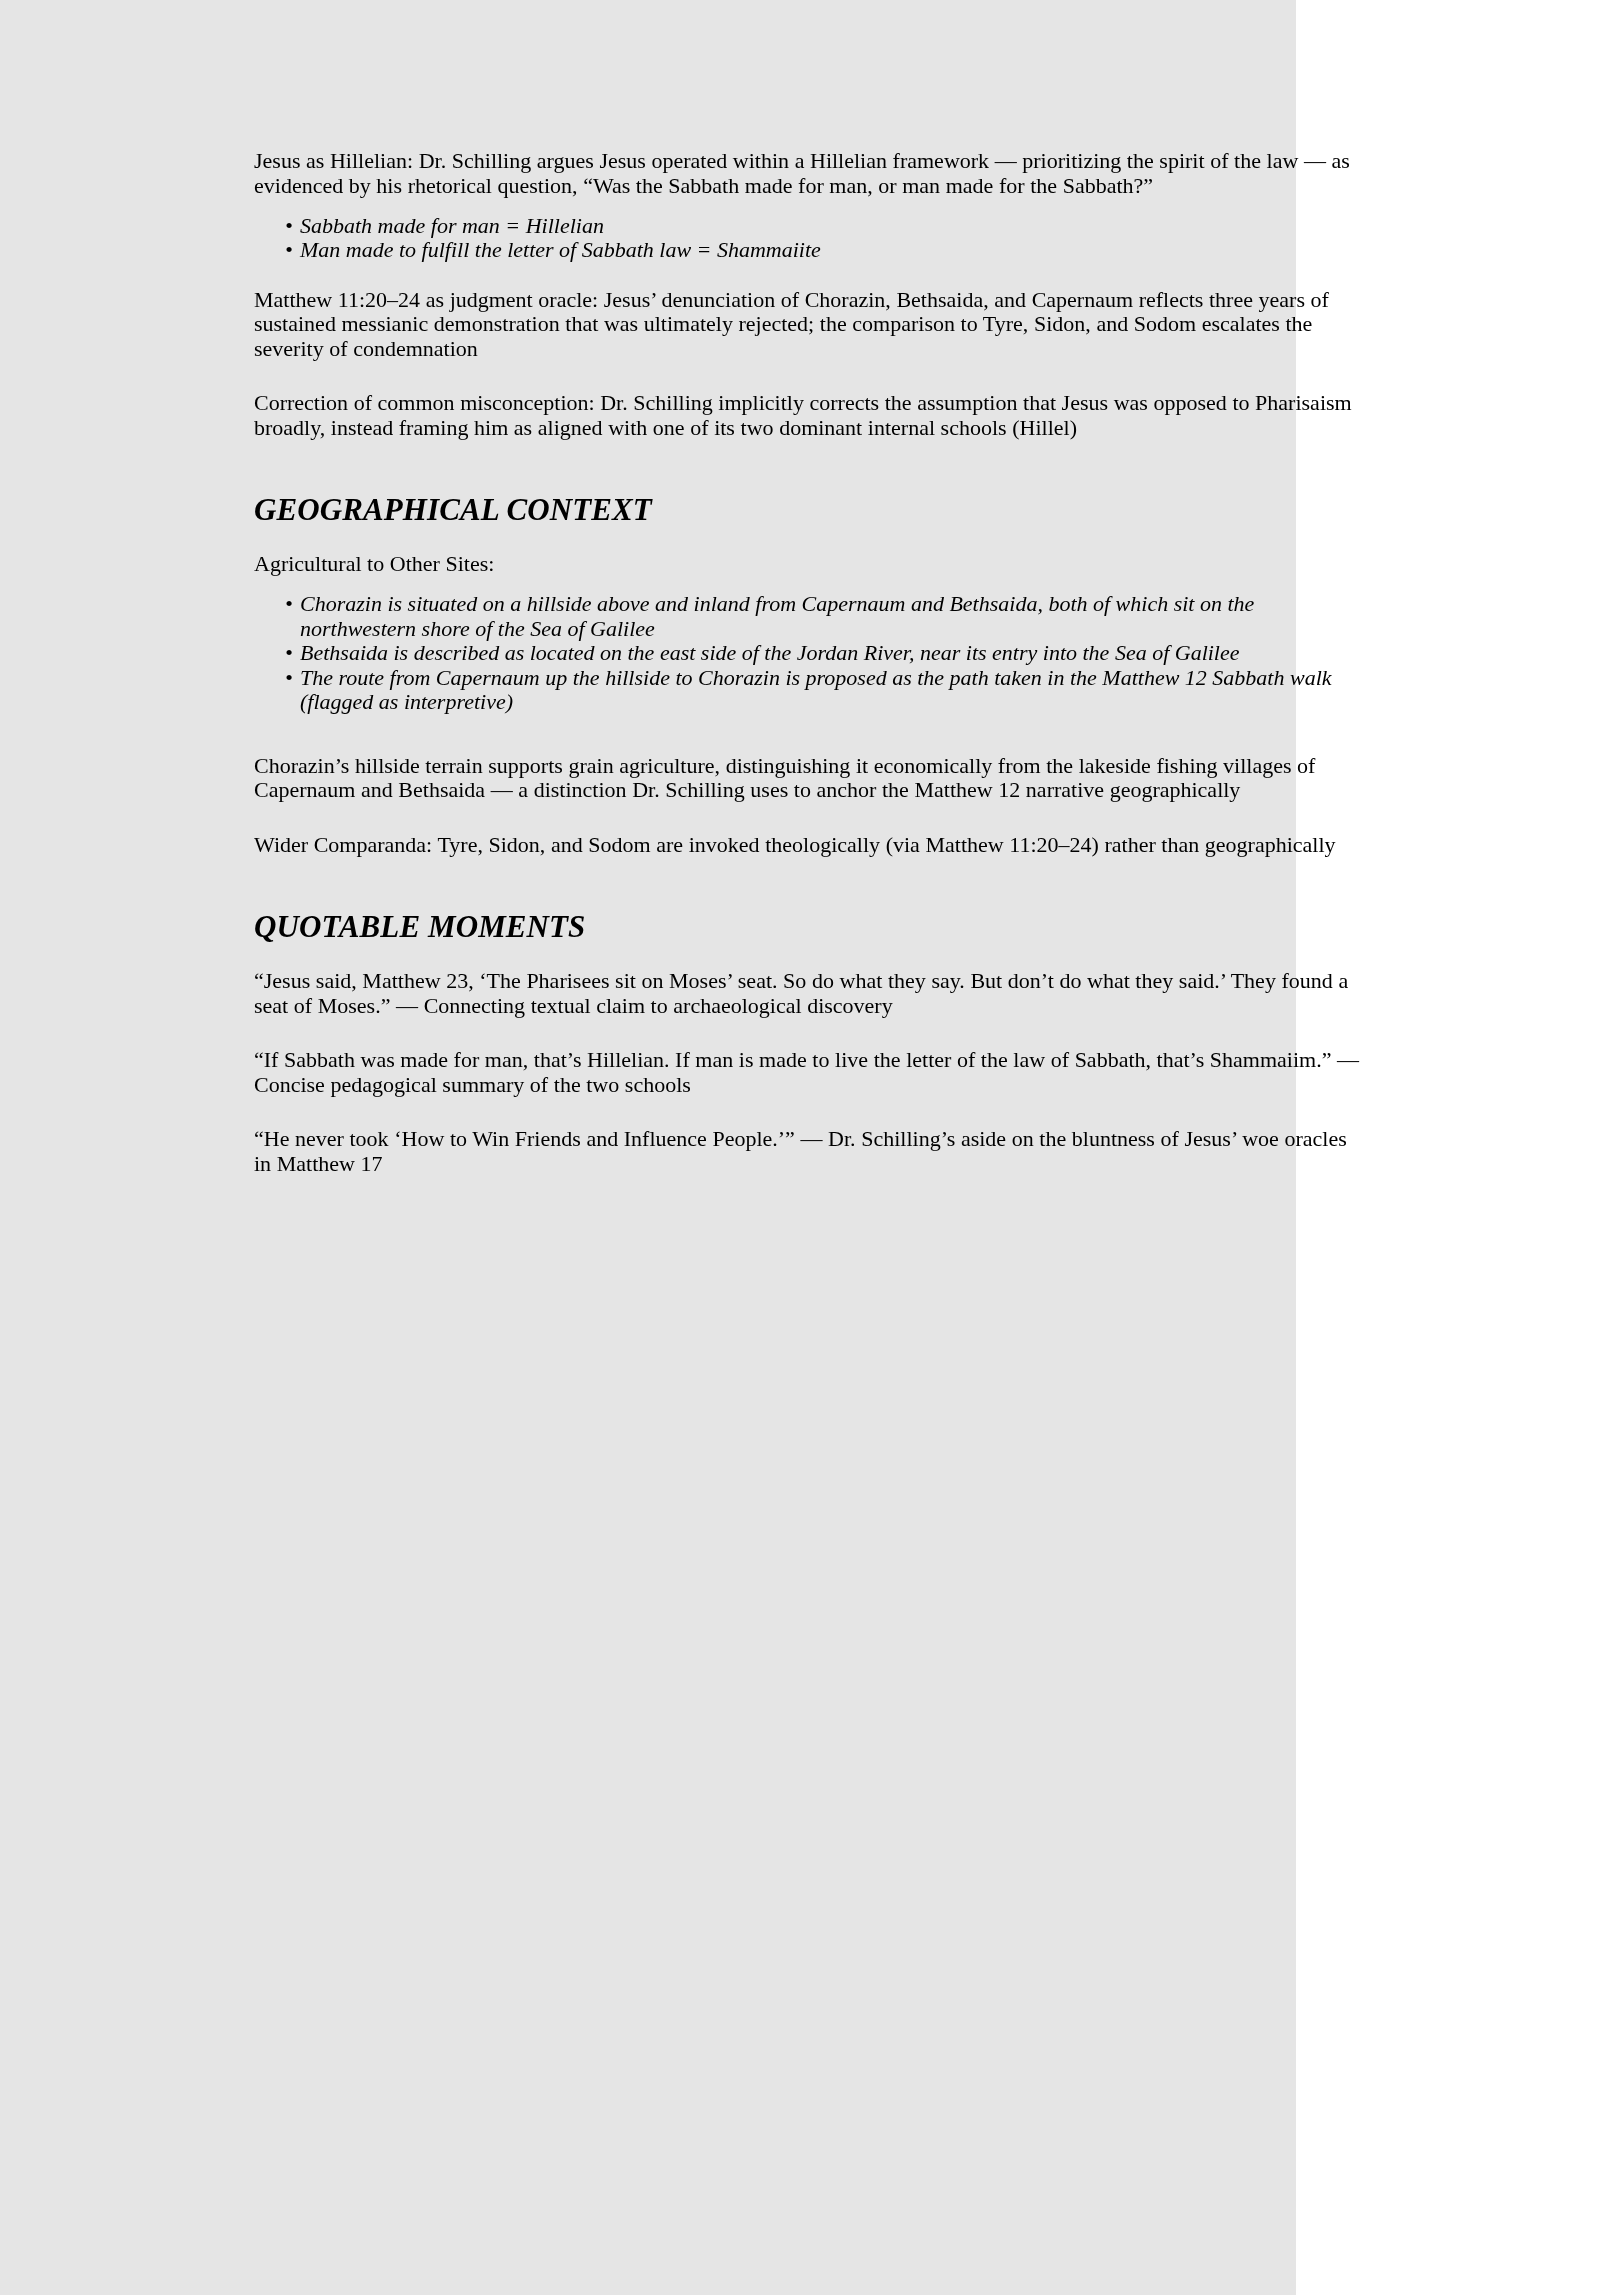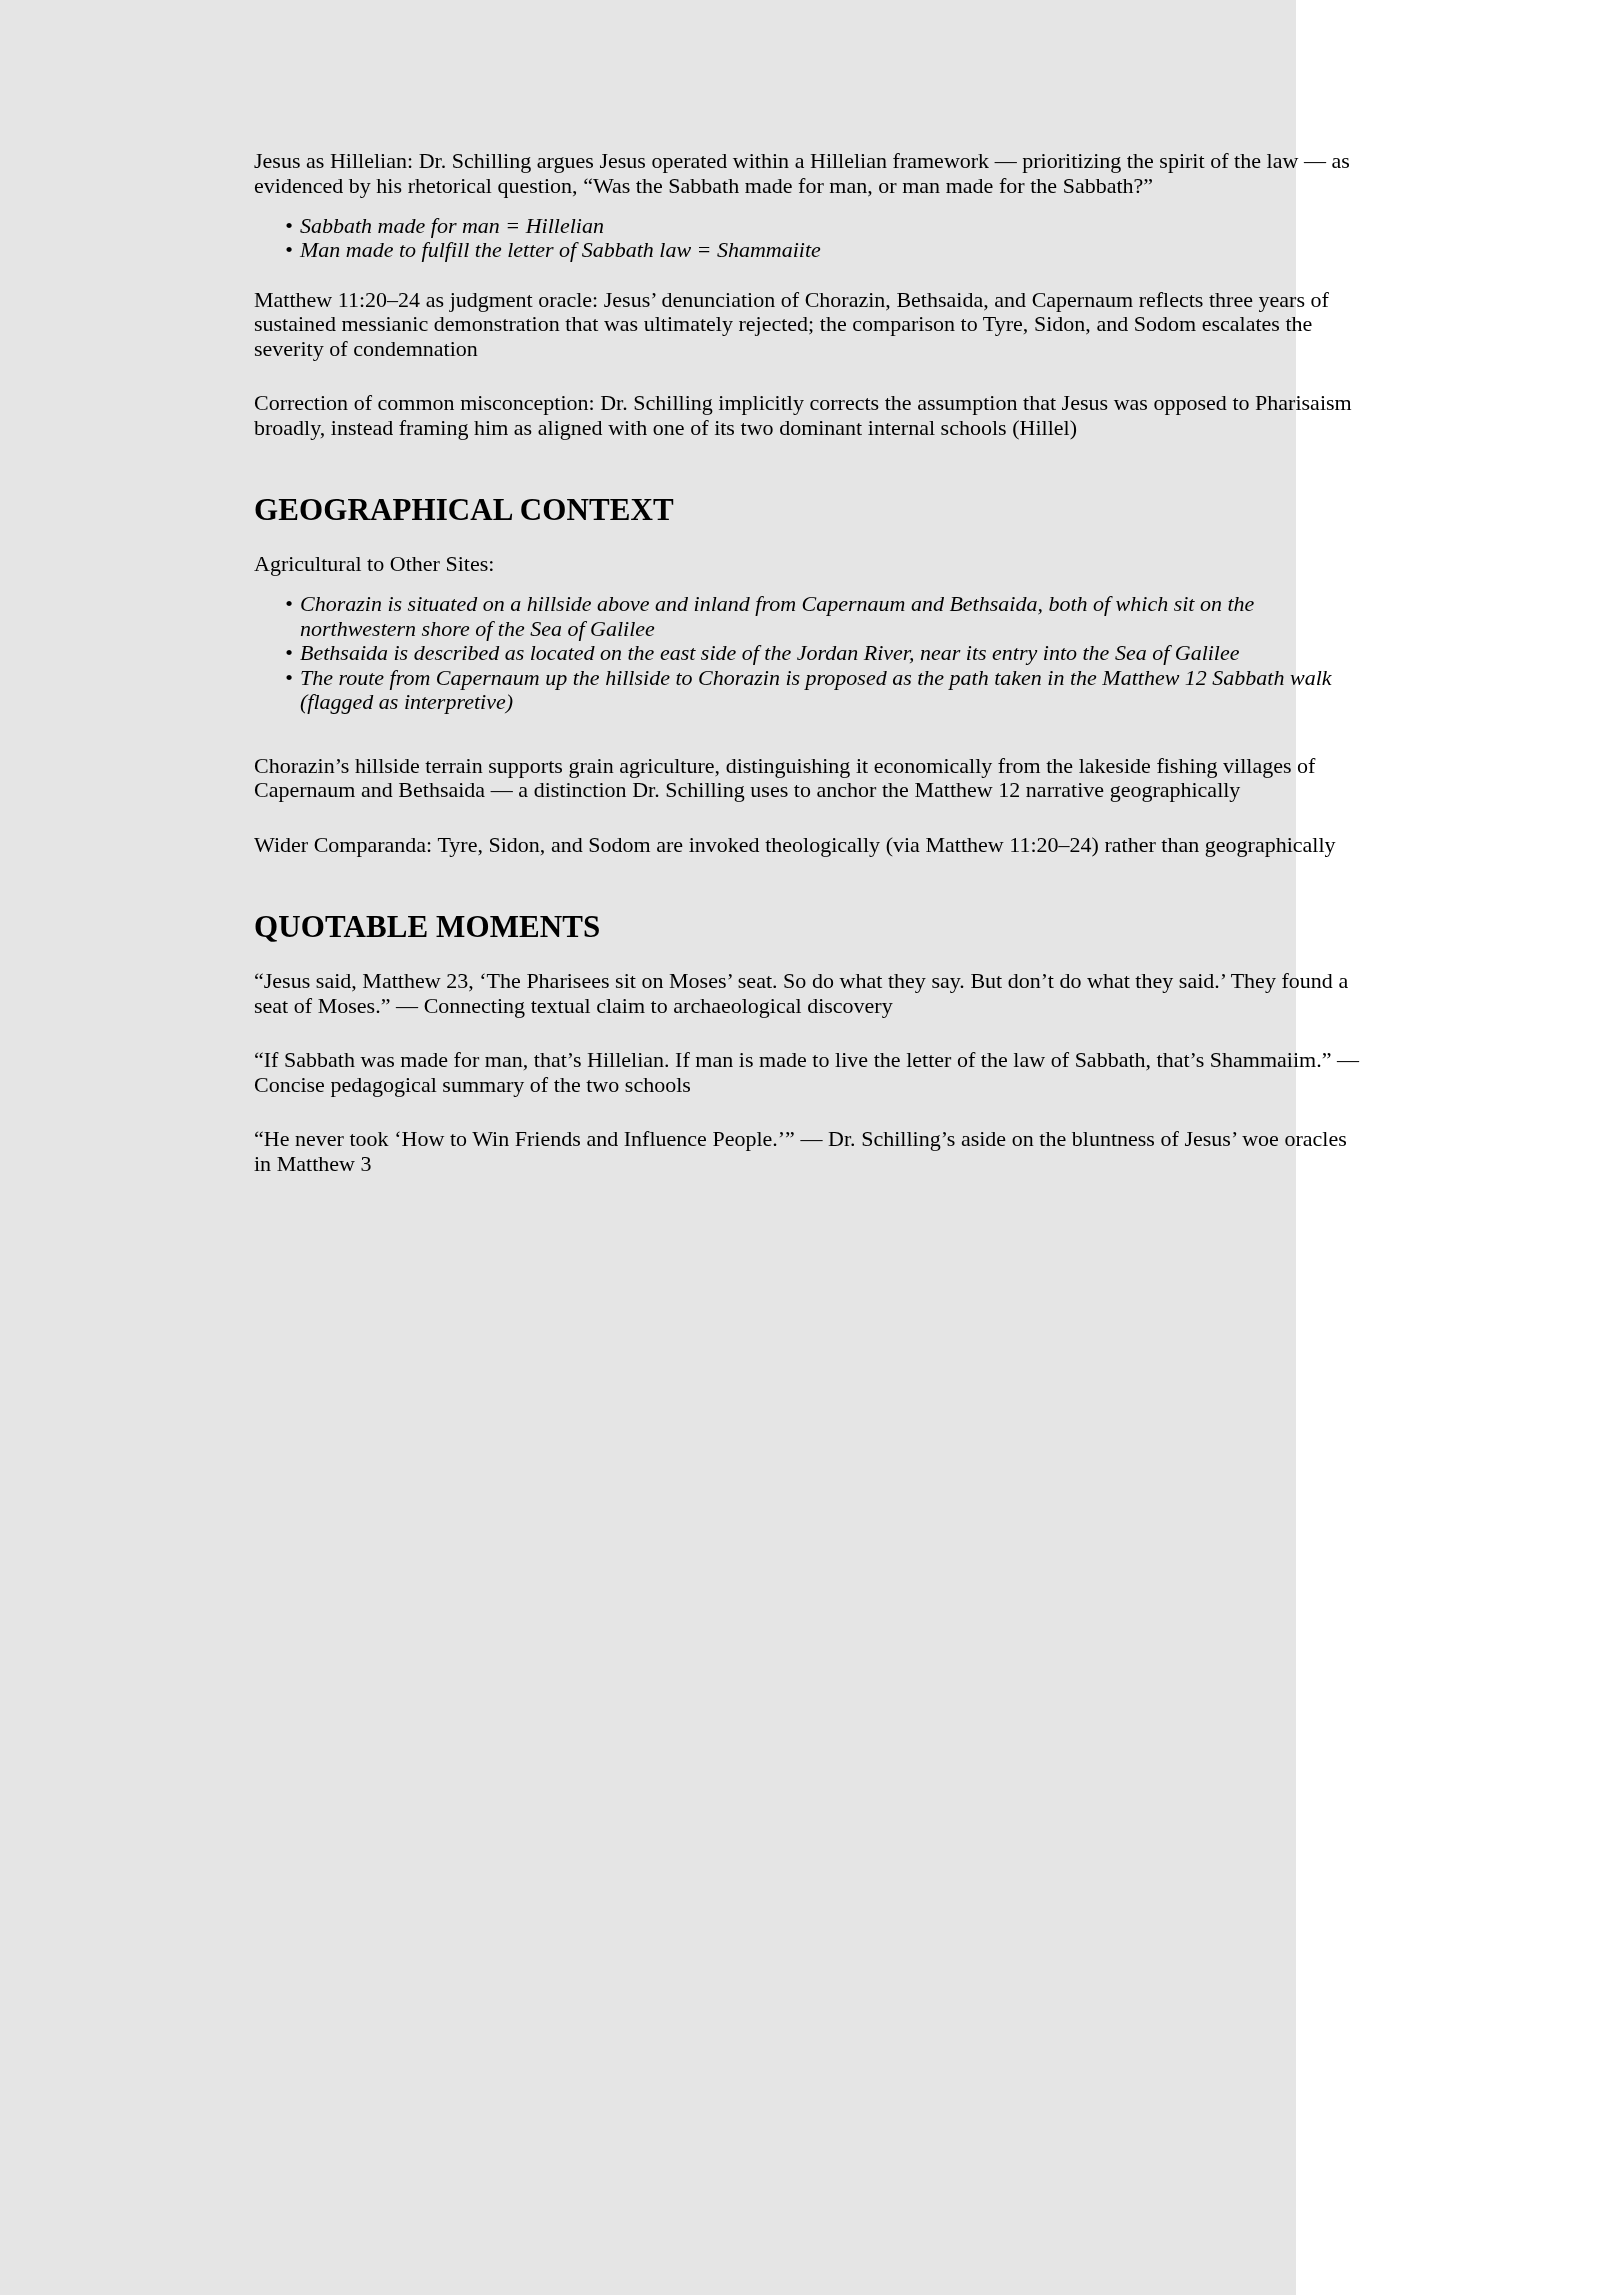--- a/index.html
+++ b/index.html
@@ -36,20 +36,21 @@
   h2.section-heading {
     margin: 0;
     font-size: 31px;
     line-height: 34px;
     font-weight: bold;
     letter-spacing: 0.1px;
   }
   .heading-block {
     padding-top: 37px;
     padding-bottom: 25px;
+    font-style: italic;
   }
   ul.bullets {
     margin: 0 0 15.7px 0;
     padding: 0;
     list-style: none;
   }
   ul.bullets li {
     position: relative;
     font-size: 22px;
     line-height: 24.5px;
@@ -120,17 +121,17 @@
     </div>
 
     <p class="para">“Jesus said, Matthew 23, ‘The Pharisees sit on Moses’ seat. So do what they say. But don’t do what they said.’ They found a seat of Moses.” — Connecting textual claim to archaeological discovery</p>
 
     <div class="gap-med"></div>
 
     <p class="para">“If Sabbath was made for man, that’s Hillelian. If man is made to live the letter of the law of Sabbath, that’s Shammaiim.” — Concise pedagogical summary of the two schools</p>
 
     <div class="gap-med"></div>
 
-    <p class="para">“He never took ‘How to Win Friends and Influence People.’” — Dr. Schilling’s aside on the bluntness of Jesus’ woe oracles in Matthew 3</p>
+    <p class="para">“He never took ‘How to Win Friends and Influence People.’” — Dr. Schilling’s aside on the bluntness of Jesus’ woe oracles in Matthew 17</p>
 
   </div>
 </div>
 
 
 </body></html>

